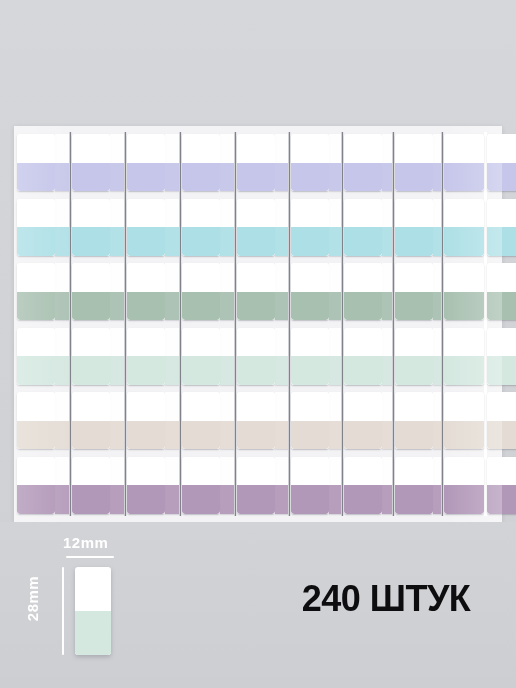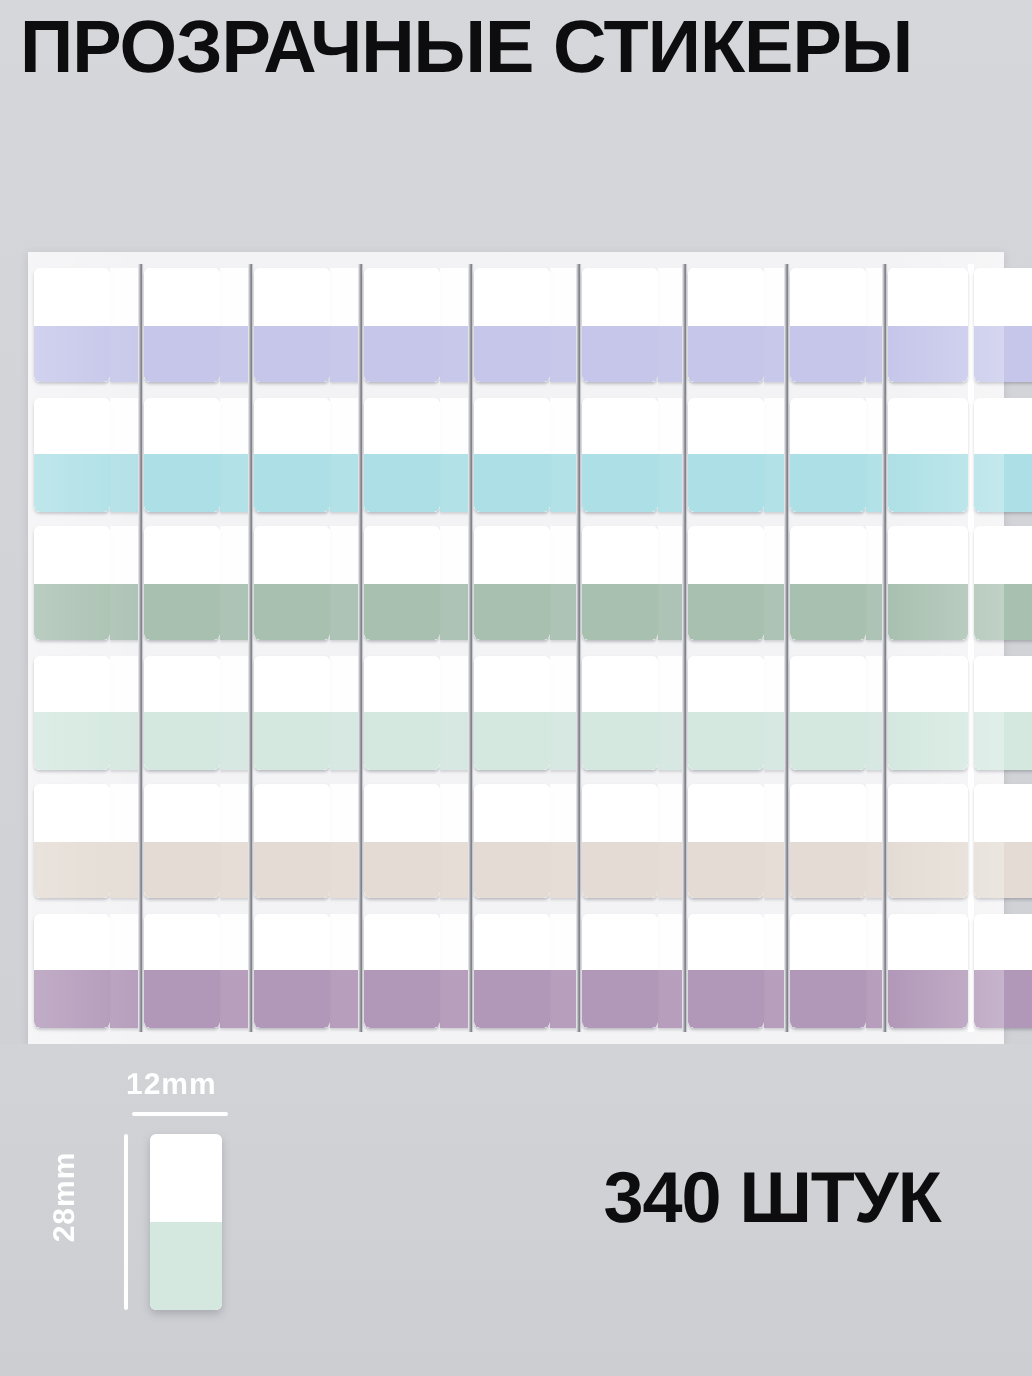--- a/index.html
+++ b/index.html
@@ -243,21 +243,20 @@
     letter-spacing: -0.5px;
     white-space: nowrap;
   }
 </style>
 </head>
 <body>
 
 <div id="page" style="background-color: rgb(211, 212, 216);">
 
   <div class="headline" style="color: rgb(13, 13, 15);">
-    <span class="hl-line hl-line-1">ПРОЗРАЧНЫЕ СТИКЕРЫ</span>
   </div>
 
   <div class="sheet-panel" style="background: rgb(243, 243, 245);">
     <div class="sheet-inner" id="sheet-inner">
         <div class="pad">
           <div class="pad-face" style="width: 38px;">
             <div class="tab" style="height: calc(16.6667% - 6px); width: 100%;">
               <div class="tab-color" style="background: rgb(197, 198, 234);"></div>
             </div>
             <div class="tab" style="height: calc(16.6667% - 6px); width: 100%;">
@@ -653,15 +652,15 @@
   <div class="callout">
     <div class="dim-width-label" style="color: rgb(255, 255, 255);">12mm</div>
     <div class="dim-width-rule" style="background: rgb(255, 255, 255);"></div>
     <div class="dim-height-label" style="color: rgb(255, 255, 255);">28mm</div>
     <div class="dim-height-rule" style="background: rgb(255, 255, 255);"></div>
     <div class="sample-sticker" style="background: rgb(255, 255, 255);">
       <div class="sample-color" id="sample-color" style="background: rgb(212, 232, 224);"></div>
     </div>
   </div>
 
-  <div class="quantity" style="color: rgb(13, 13, 15);">340 ШТУК</div>
+  <div class="quantity" style="color: rgb(13, 13, 15);">240 ШТУК</div>
 
 </div>
 
 </body></html>

